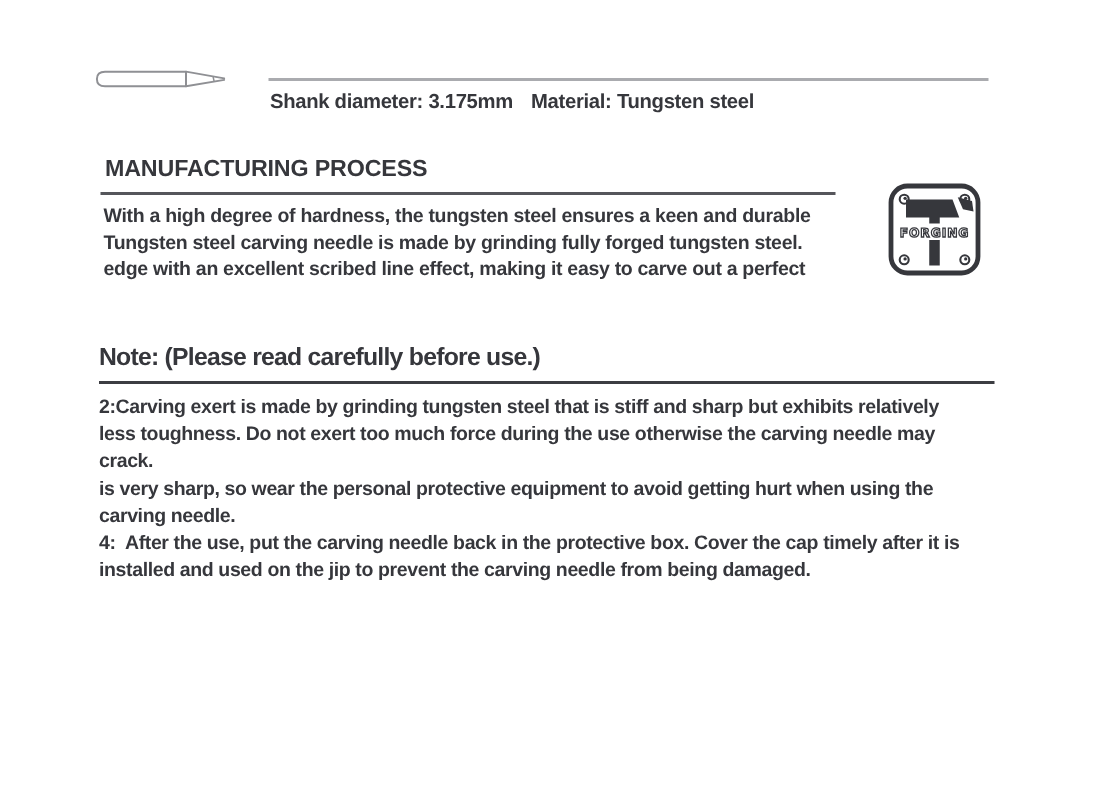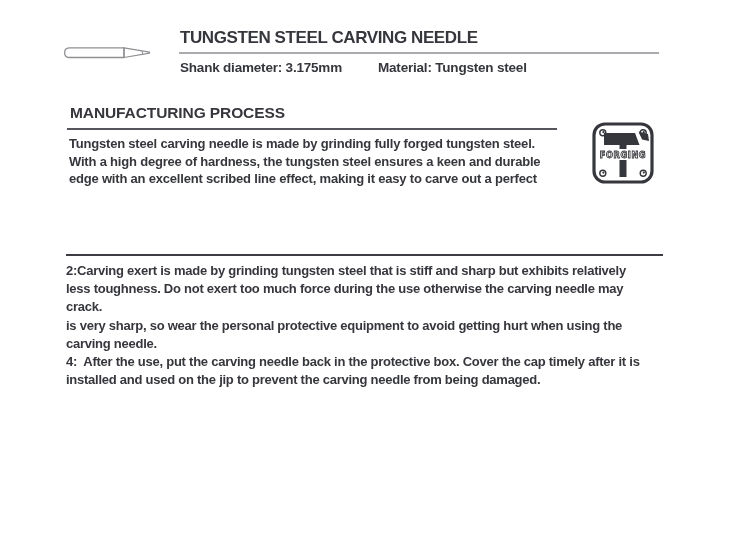--- a/index.html
+++ b/index.html
@@ -23,21 +23,21 @@
     letter-spacing: -0.4px;
     white-space: pre;
   }
   .title-rule {
     left: 179px; top: 52px;
     width: 480px; height: 2px;
     background: #aaabaf;
   }
   .specs {
     left: 180px; top: 60px;
-    display: flex; gap: 36px;
+    display: flex; gap: 12px;
     font-size: 13.5px; font-weight: 700;
     letter-spacing: -0.2px;
     white-space: pre;
   }
 
   .mfg-heading {
     left: 70px; top: 104px;
     font-size: 15.5px; font-weight: 700;
     letter-spacing: -0.1px;
     white-space: pre;
@@ -89,32 +89,31 @@
 
   <div class="abs needle-wrap">
     <svg width="92" height="18" viewBox="0 0 92 18">
       <path d="M62 3.8 L8 3.8 Q2.6 3.8 2.6 8.65 Q2.6 13.5 8 13.5 L62 13.5 Z" fill="#ffffff" stroke="#8f9094" stroke-width="1.3" stroke-linejoin="round"></path>
       <line x1="62" y1="3.8" x2="62" y2="13.5" stroke="#8f9094" stroke-width="1.3"></line>
       <path d="M62 3.8 L87.5 8.2 M62 13.5 L87.5 9.2" fill="none" stroke="#8f9094" stroke-width="1.2" stroke-linecap="round"></path>
       <line x1="80" y1="6.8" x2="80.8" y2="10.6" stroke="#8f9094" stroke-width="1"></line>
     </svg>
   </div>
 
-  <h1 class="abs product-title">TUNGSTEN STEEL CARVING NEEDLE</h1>
   <div class="abs title-rule"></div>
   <div class="abs specs">
     <span>Shank diameter: 3.175mm</span>
     <span>Material: Tungsten steel</span>
   </div>
 
   <h2 class="abs mfg-heading">MANUFACTURING PROCESS</h2>
   <div class="abs mfg-rule"></div>
   <div class="abs mfg-paragraph">
+    <div>With a high degree of hardness, the tungsten steel ensures a keen and durable</div>
     <div>Tungsten steel carving needle is made by grinding fully forged tungsten steel.</div>
-    <div>With a high degree of hardness, the tungsten steel ensures a keen and durable</div>
     <div>edge with an excellent scribed line effect, making it easy to carve out a perfect</div>
   </div>
 
   <div class="abs forging-badge">
     <svg width="62" height="62" viewBox="0 0 62 62">
       <rect x="2" y="2" width="58" height="58" rx="11" fill="#ffffff" stroke="#36373c" stroke-width="3.2"></rect>
 
       <g stroke="#36373c" fill="none" stroke-width="1.4">
         <circle cx="10.8" cy="10.8" r="3"></circle>
         <circle cx="51.2" cy="10.8" r="3"></circle>
@@ -131,20 +130,21 @@
       <polygon points="12,11 43,11 47.5,23 12,23" fill="#36373c"></polygon>
       <polygon points="46.5,9.5 56,12 57,19 50,17.5" fill="#36373c"></polygon>
 
       <rect x="27.5" y="22" width="7" height="33" fill="#36373c"></rect>
 
       <rect x="5.5" y="27" width="51" height="11" fill="#ffffff"></rect>
       <text x="31" y="35.8" text-anchor="middle" font-family="'DejaVu Sans', sans-serif" font-size="8.2" font-weight="bold" letter-spacing="0.6" fill="#ffffff" stroke="#36373c" stroke-width="0.85">FORGING</text>
     </svg>
   </div>
 
+  <h2 class="abs note-heading">Note: (Please read carefully before use.)</h2>
   <div class="abs note-rule"></div>
   <div class="abs notes-list">
     <div>2:Carving exert is made by grinding tungsten steel that is stiff and sharp but exhibits relatively</div>
     <div>less toughness. Do not exert too much force during the use otherwise the carving needle may</div>
     <div>crack.</div>
     <div>is very sharp, so wear the personal protective equipment to avoid getting hurt when using the</div>
     <div>carving needle.</div>
     <div>4:  After the use, put the carving needle back in the protective box. Cover the cap timely after it is</div>
     <div>installed and used on the jip to prevent the carving needle from being damaged.</div>
   </div>

